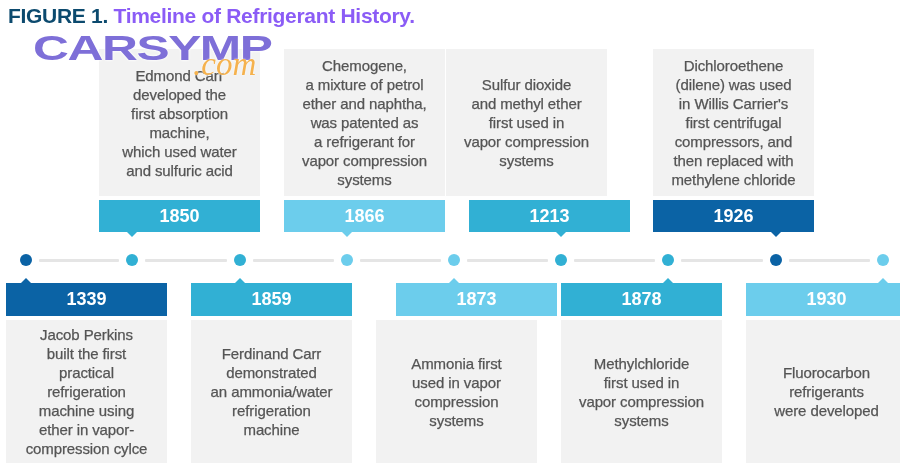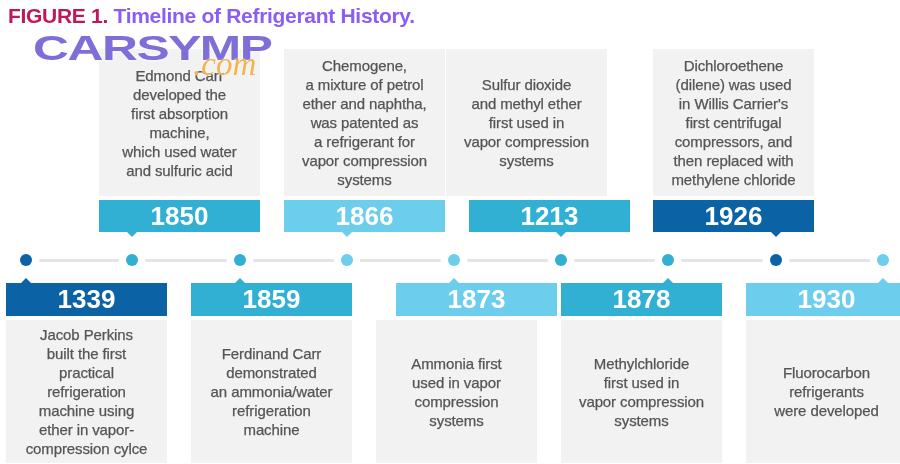--- a/index.html
+++ b/index.html
@@ -17,21 +17,21 @@
     .figure-title {
       position: absolute;
       left: 8px;
       top: 3px;
       font-size: 21px;
       font-weight: bold;
       letter-spacing: -0.3px;
       white-space: nowrap;
       line-height: 26px;
     }
-    .figure-label { color: #be185d; }
+    .figure-label { color: #0c4a6e; }
     .figure-text { color: #8b5cf6; }
 
     .watermark {
       position: absolute;
       left: 0;
       top: 0;
       width: 300px;
       height: 90px;
       z-index: 10;
       pointer-events: none;
@@ -82,21 +82,21 @@
     }
 
     .year-bar {
       position: absolute;
       width: 161px;
       display: flex;
       align-items: center;
       justify-content: center;
       color: #ffffff;
       font-weight: bold;
-      font-size: 26px;
+      font-size: 18px;
     }
     .year-bar.top { top: 200px; height: 32px; }
     .year-bar.bottom { top: 283px; height: 33px; }
 
     .pointer {
       position: absolute;
       width: 0;
       height: 0;
       border-left: 5px solid transparent;
       border-right: 5px solid transparent;

